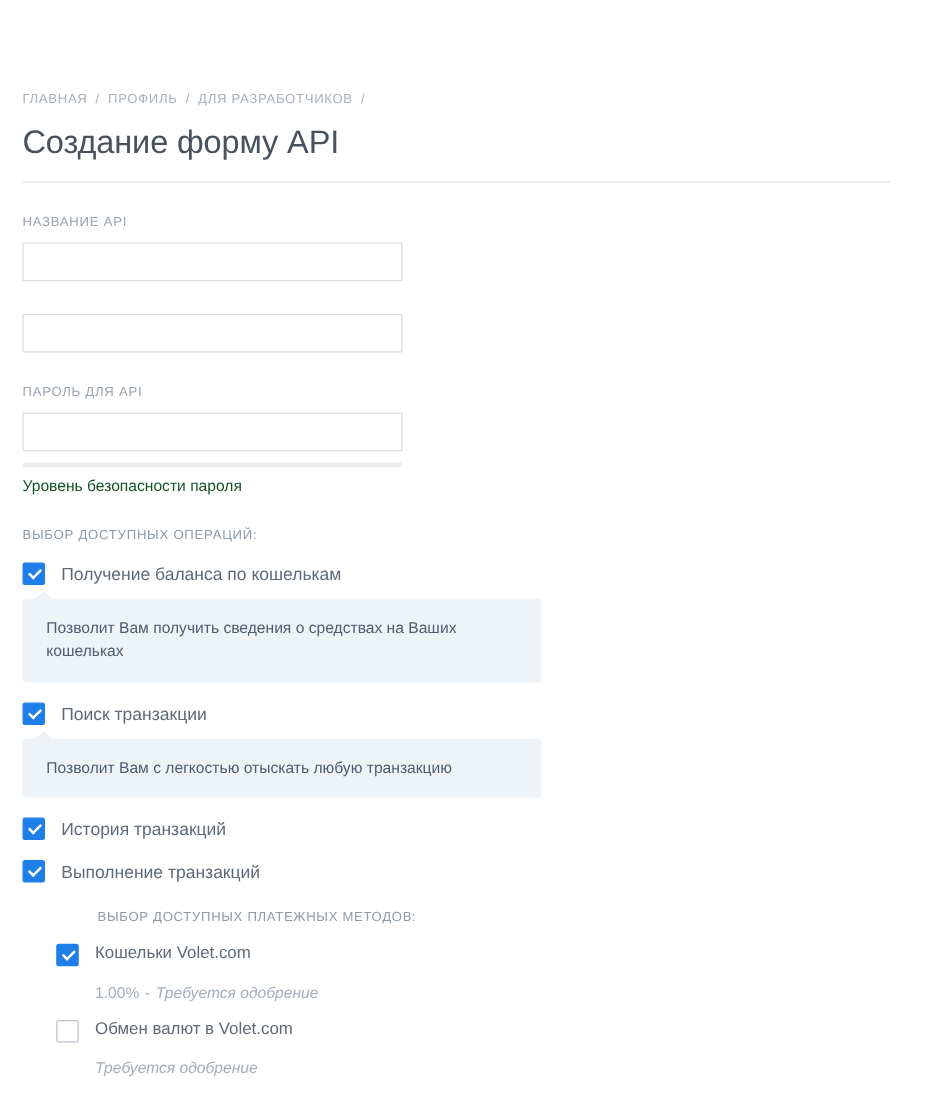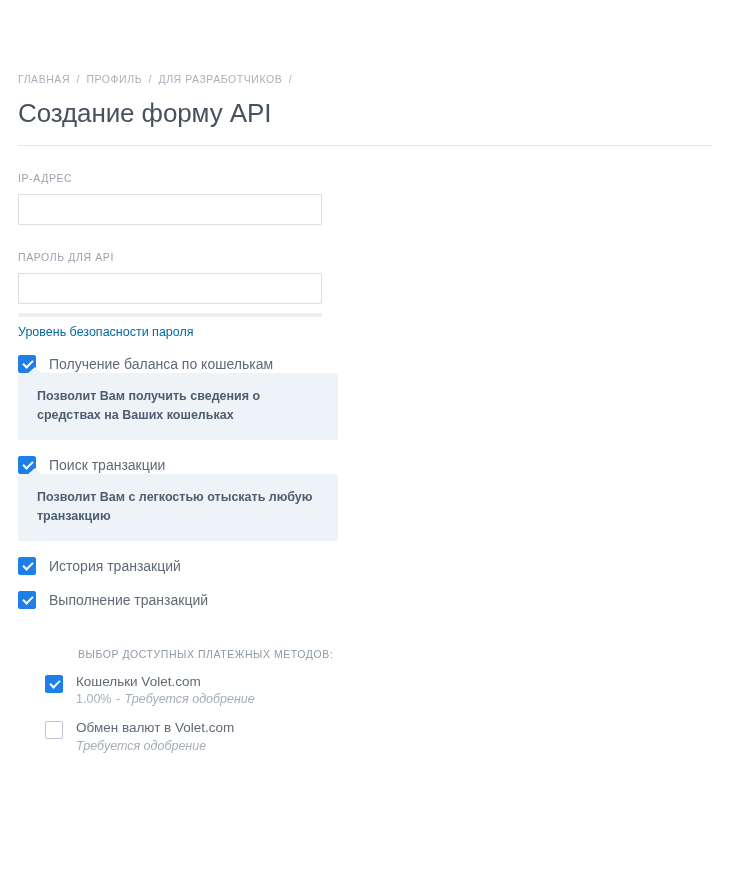--- a/index.html
+++ b/index.html
@@ -74,21 +74,21 @@
     width:304px;
     height:4px;
     background:#eceff2;
     border-radius:2px;
     overflow:hidden;
   }
   .strength-fill { height:100%; width:0%; background:#2a80e0; }
   .strength-label {
     margin-top:8px;
     font-size:12.5px;
-    color:#0369a1;
+    color:#14532d;
   }
 
   
   .ops-label {
     margin-top:26px;
     font-size:10.5px;
     letter-spacing:0.6px;
     color:#8e9aa6;
     text-transform:uppercase;
   }
@@ -119,59 +119,60 @@
   .op-text {
     margin-left:13px;
     font-size:14px;
     color:#5f6a76;
     white-space:nowrap;
   }
 
   
   .callout {
     position:relative;
-    width:320px;
+    margin-top:11px;
+    width:415px;
     background:#eef3f8;
     border-radius:3px;
     padding:14px 22px 14px 19px;
     font-size:12.5px;
     line-height:1.55;
-    font-weight:bold;
+    font-weight:normal;
     color:#4e5d70;
   }
   .callout::before {
     content:"";
     position:absolute;
     top:-6px; left:9px;
     width:0; height:0;
     border-left:8px solid transparent;
     border-right:8px solid transparent;
     border-bottom:7px solid #eef3f8;
   }
 
   
   .pm-block { margin-left:27px; }
   .pm-label {
-    margin-top:39px;
+    margin-top:22px;
     font-size:10.5px;
     letter-spacing:0.55px;
     color:#8e9aa6;
     text-transform:uppercase;
     padding-left:33px;
   }
   .pm-row { display:flex; margin-top:15px; }
   .pm-body { margin-left:13px; }
   .pm-name {
     font-size:13.5px;
     color:#5f6a76;
     line-height:1;
     white-space:nowrap;
   }
   .pm-meta {
-    margin-top:4px;
+    margin-top:18px;
     font-size:12.5px;
     color:#a5aeb8;
     white-space:nowrap;
   }
   .pm-meta .fee { font-style:normal; }
   .pm-meta .dash { font-style:normal; padding:0 1px; }
   .pm-meta .approval { font-style:italic; }
 </style>
 </head>
 <body>
@@ -183,35 +184,39 @@
     <span class="sep">/</span>
     <span>ПРОФИЛЬ</span>
     <span class="sep">/</span>
     <span>ДЛЯ РАЗРАБОТЧИКОВ</span>
     <span class="sep">/</span>
   </div>
 
   <h1 class="page-title">Создание форму API</h1>
   <div class="divider"></div>
 
-
   <div class="field">
-    <div class="field-label">IP-АДРЕС</div>
+    <div class="field-label">НАЗВАНИЕ API</div>
+    <input class="field-input" type="text" value="" style="">
+  </div>
+
+  <div class="field">
     <input class="field-input" type="text" value="" style="">
   </div>
 
   <div class="field">
     <div class="field-label">ПАРОЛЬ ДЛЯ API</div>
     <input class="field-input" type="password" value="" style="">
     <div class="strength-bar" style="background: rgb(236, 239, 242);">
       <div class="strength-fill" style="width: 0%; background: rgb(42, 128, 224);"></div>
     </div>
     <div class="strength-label">Уровень безопасности пароля</div>
   </div>
 
+  <div class="ops-label">ВЫБОР ДОСТУПНЫХ ОПЕРАЦИЙ:</div>
 
   <div class="op-row">
     <span class="cb on"></span>
     <span class="op-text">Получение баланса по кошелькам</span>
   </div>
   <div class="callout">Позволит Вам получить сведения о средствах на Ваших кошельках</div>
 
   <div class="op-row">
     <span class="cb on"></span>
     <span class="op-text">Поиск транзакции</span>

